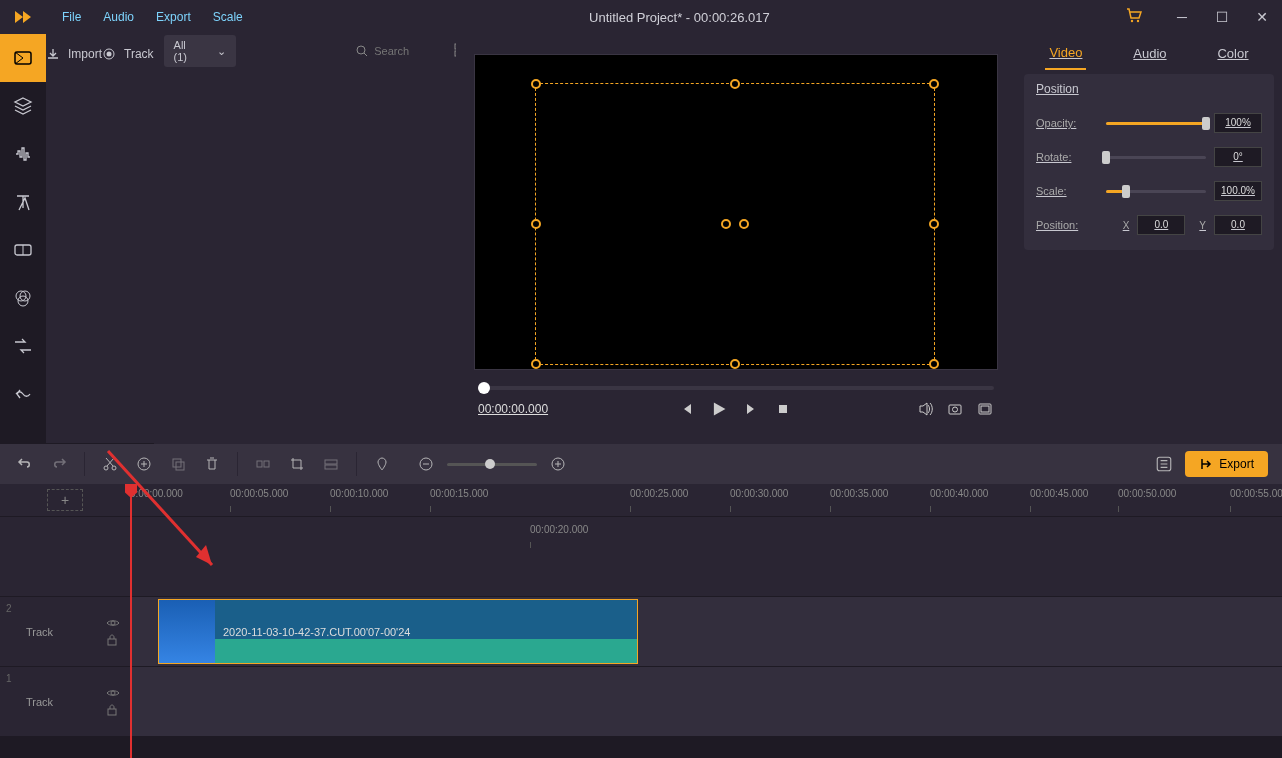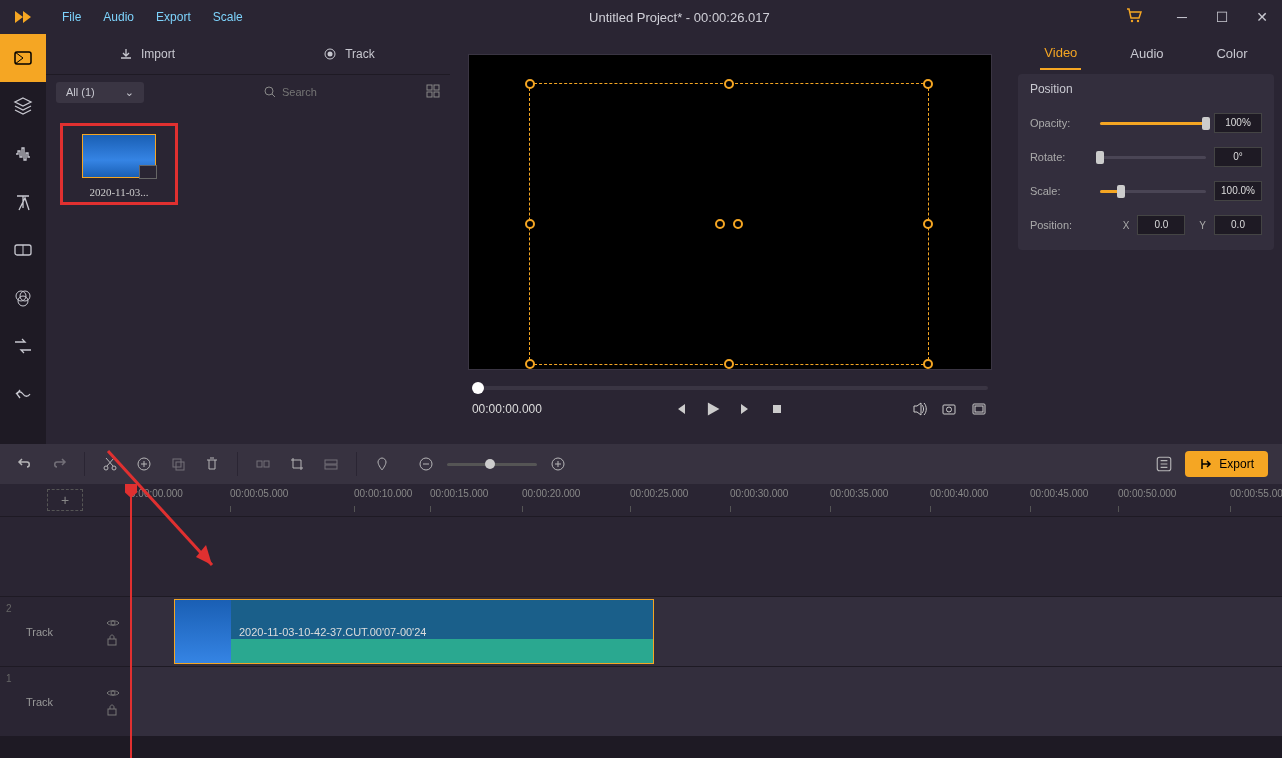--- a/index.html
+++ b/index.html
@@ -13,21 +13,21 @@
 .window-controls { display:flex; align-items:center; }
 .cart-icon { color:#f5a623; padding:0 20px; cursor:pointer; }
 .win-btn { width:40px; height:34px; display:flex; align-items:center; justify-content:center; cursor:pointer; font-size:14px; }
 
 .main { display:flex; height:410px; }
 .sidebar { width:46px; background:#1e1a24; display:flex; flex-direction:column; }
 .side-item { width:46px; height:48px; display:flex; align-items:center; justify-content:center; cursor:pointer; }
 .side-item.active { background:#f5a623; color:#000; }
 .side-item svg { width:20px; height:20px; }
 
-.media-panel { width:410px; background:#2a2533; display:flex; flex-direction:column; }
+.media-panel { width:410px; background:#2a2533; display:flex; flex-direction:row; }
 .media-top { display:flex; border-bottom:1px solid #1e1a24; }
 .import-btn,.record-btn { flex:1; height:40px; display:flex; align-items:center; justify-content:center; gap:8px; cursor:pointer; }
 .media-toolbar { height:34px; display:flex; align-items:center; padding:0 10px; }
 .dropdown { background:#3a3543; padding:4px 10px; border-radius:3px; display:flex; align-items:center; gap:30px; cursor:pointer; font-size:11px; }
 .search-box { flex:1; display:flex; align-items:center; background:transparent; gap:6px; margin-left:120px; }
 .search-box input { background:transparent; border:none; color:#888; outline:none; width:80px; font-size:11px; }
 .media-content { flex:1; padding:14px; }
 .media-thumb { width:118px; border:3px solid #e03030; padding:8px 8px 4px; text-align:center; cursor:pointer; }
 .thumb-img { width:74px; height:44px; background:linear-gradient(180deg,#1a5fb4 0%,#3584e4 60%,#1a5fb4 100%); margin:0 auto 8px; border:1px solid #f5a623; position:relative; }
 .thumb-img::after { content:''; position:absolute; right:-2px; bottom:-2px; width:16px; height:12px; background:#2a2533; border:1px solid #666; }
@@ -37,26 +37,26 @@
 .preview-canvas { width:524px; height:316px; background:#000; border:1px solid #3a3543; margin:0 auto; position:relative; }
 .sel-box { position:absolute; left:60px; top:28px; right:62px; bottom:4px; border:1px dashed #f5a623; }
 .handle { width:10px; height:10px; border:2px solid #f5a623; background:#000; border-radius:50%; position:absolute; }
 .h-tl{top:-5px;left:-5px}.h-tr{top:-5px;right:-5px}.h-bl{bottom:-5px;left:-5px}.h-br{bottom:-5px;right:-5px}
 .h-tm{top:-5px;left:50%;margin-left:-5px}.h-bm{bottom:-5px;left:50%;margin-left:-5px}
 .h-ml{top:50%;left:-5px;margin-top:-5px}.h-mr{top:50%;right:-5px;margin-top:-5px}
 .h-c1{top:50%;left:50%;margin:-5px 0 0 -14px}.h-c2{top:50%;left:50%;margin:-5px 0 0 4px}
 .scrubber { margin:16px 4px 0; height:4px; background:#3a3543; border-radius:2px; position:relative; }
 .scrub-knob { position:absolute; left:0; top:-4px; width:12px; height:12px; background:#fff; border-radius:50%; }
 .controls { display:flex; align-items:center; margin-top:10px; padding:0 4px; }
-.time-display { font-size:12px; color:#ddd; }
+.time-display { font-size:12px; color:#ddd;text-decoration:underline; }
 .play-controls { display:flex; gap:14px; margin-left:130px; align-items:center; }
 .right-controls { display:flex; gap:12px; margin-left:auto; }
 .ctrl-btn { width:18px; height:18px; cursor:pointer; display:flex; align-items:center; justify-content:center; }
 
-.props { width:276px; background:#2a2533; display:flex; flex-direction:column; padding:0 8px; }
+.props { width:276px; background:#2a2533; display:flex; flex-direction:column; padding:0 8px;text-decoration:underline; }
 .tabs { display:flex; justify-content:space-around; height:38px; align-items:center; }
 .tab { padding:8px 4px; cursor:pointer; font-size:13px; }
 .tab.active { color:#f5a623; border-bottom:2px solid #f5a623; }
 .prop-section { background:#332e3d; border-radius:4px; padding:8px 12px; margin-top:2px; }
 .section-title { font-size:12px; margin-bottom:10px; }
 .prop-row { display:flex; align-items:center; height:34px; font-size:11px; }
 .prop-label { width:70px; color:#aaa; }
 .flip-btn { width:32px; height:22px; background:#4a4555; border-radius:3px; margin-right:6px; display:flex; align-items:center; justify-content:center; cursor:pointer; }
 .slider-track { flex:1; height:3px; background:#4a4555; border-radius:2px; position:relative; margin-right:8px; }
 .slider-fill { height:100%; background:#f5a623; border-radius:2px; }
@@ -85,21 +85,21 @@
 
 .track-row { height:70px; display:flex; border-top:1px solid #1e1a24; }
 .track-head { width:130px; background:#2a2533; display:flex; align-items:center; padding:0 10px; position:relative; }
 .track-num { color:#666; font-size:10px; position:absolute; left:6px; top:6px; }
 .track-label { margin-left:16px; font-size:11px; color:#999; }
 .track-icons { margin-left:auto; display:flex; flex-direction:column; gap:6px; }
 .track-content { flex:1; background:#332e3d; position:relative; }
 .spacer-row { height:80px; display:flex; border-top:1px solid #1e1a24; }
 .spacer-head { width:130px; }
 .spacer-content { flex:1; }
-.clip { position:absolute; top:2px; bottom:2px; left:44px; width:480px; background:#1a5f8a; border:1px solid #f5a623; display:flex; align-items:center; }
+.clip { position:absolute; top:2px; bottom:2px; left:28px; width:480px; background:#1a5f8a; border:1px solid #f5a623; display:flex; align-items:center; }
 .clip-thumb { width:56px; height:100%; background:linear-gradient(180deg,#1a5fb4,#3584e4); }
 .clip-label { font-size:11px; color:#ddd; margin-left:8px; }
 .clip::after { content:''; position:absolute; left:56px; right:0; bottom:0; height:24px; background:#2aa890; }
 
 .arrow-annotation { position:absolute; left:100px; top:445px; z-index:20; pointer-events:none; }
 </style>
 </head>
 <body>
 
 <div class="title-bar">
@@ -426,23 +426,23 @@
 
 <div class="timeline" style="position:relative">
   <div class="playhead"></div>
   <div class="ruler">
     <div class="add-track">
       <div class="add-btn">+</div>
     </div>
     <div class="ruler-marks" id="ruler-marks">
         <div class="ruler-tick" style="left: 0px;">0:00:00.000</div>
         <div class="ruler-tick" style="left: 100px;">00:00:05.000</div>
-        <div class="ruler-tick" style="left: 200px; margin-left: 24px;">00:00:10.000</div>
+        <div class="ruler-tick" style="left: 200px;">00:00:10.000</div>
         <div class="ruler-tick" style="left: 300px;">00:00:15.000</div>
-        <div class="ruler-tick" style="left: 392px;">00:00:20.000</div>
+        <div class="ruler-tick" style="left: 400px; margin-top: 36px;">00:00:20.000</div>
         <div class="ruler-tick" style="left: 500px;">00:00:25.000</div>
         <div class="ruler-tick" style="left: 600px;">00:00:30.000</div>
         <div class="ruler-tick" style="left: 700px;">00:00:35.000</div>
         <div class="ruler-tick" style="left: 800px;">00:00:40.000</div>
         <div class="ruler-tick" style="left: 900px;">00:00:45.000</div>
         <div class="ruler-tick" style="left: 988px;">00:00:50.000</div>
         <div class="ruler-tick" style="left: 1100px;">00:00:55.000</div>
       </div>
   </div>
   <div class="spacer-row">

